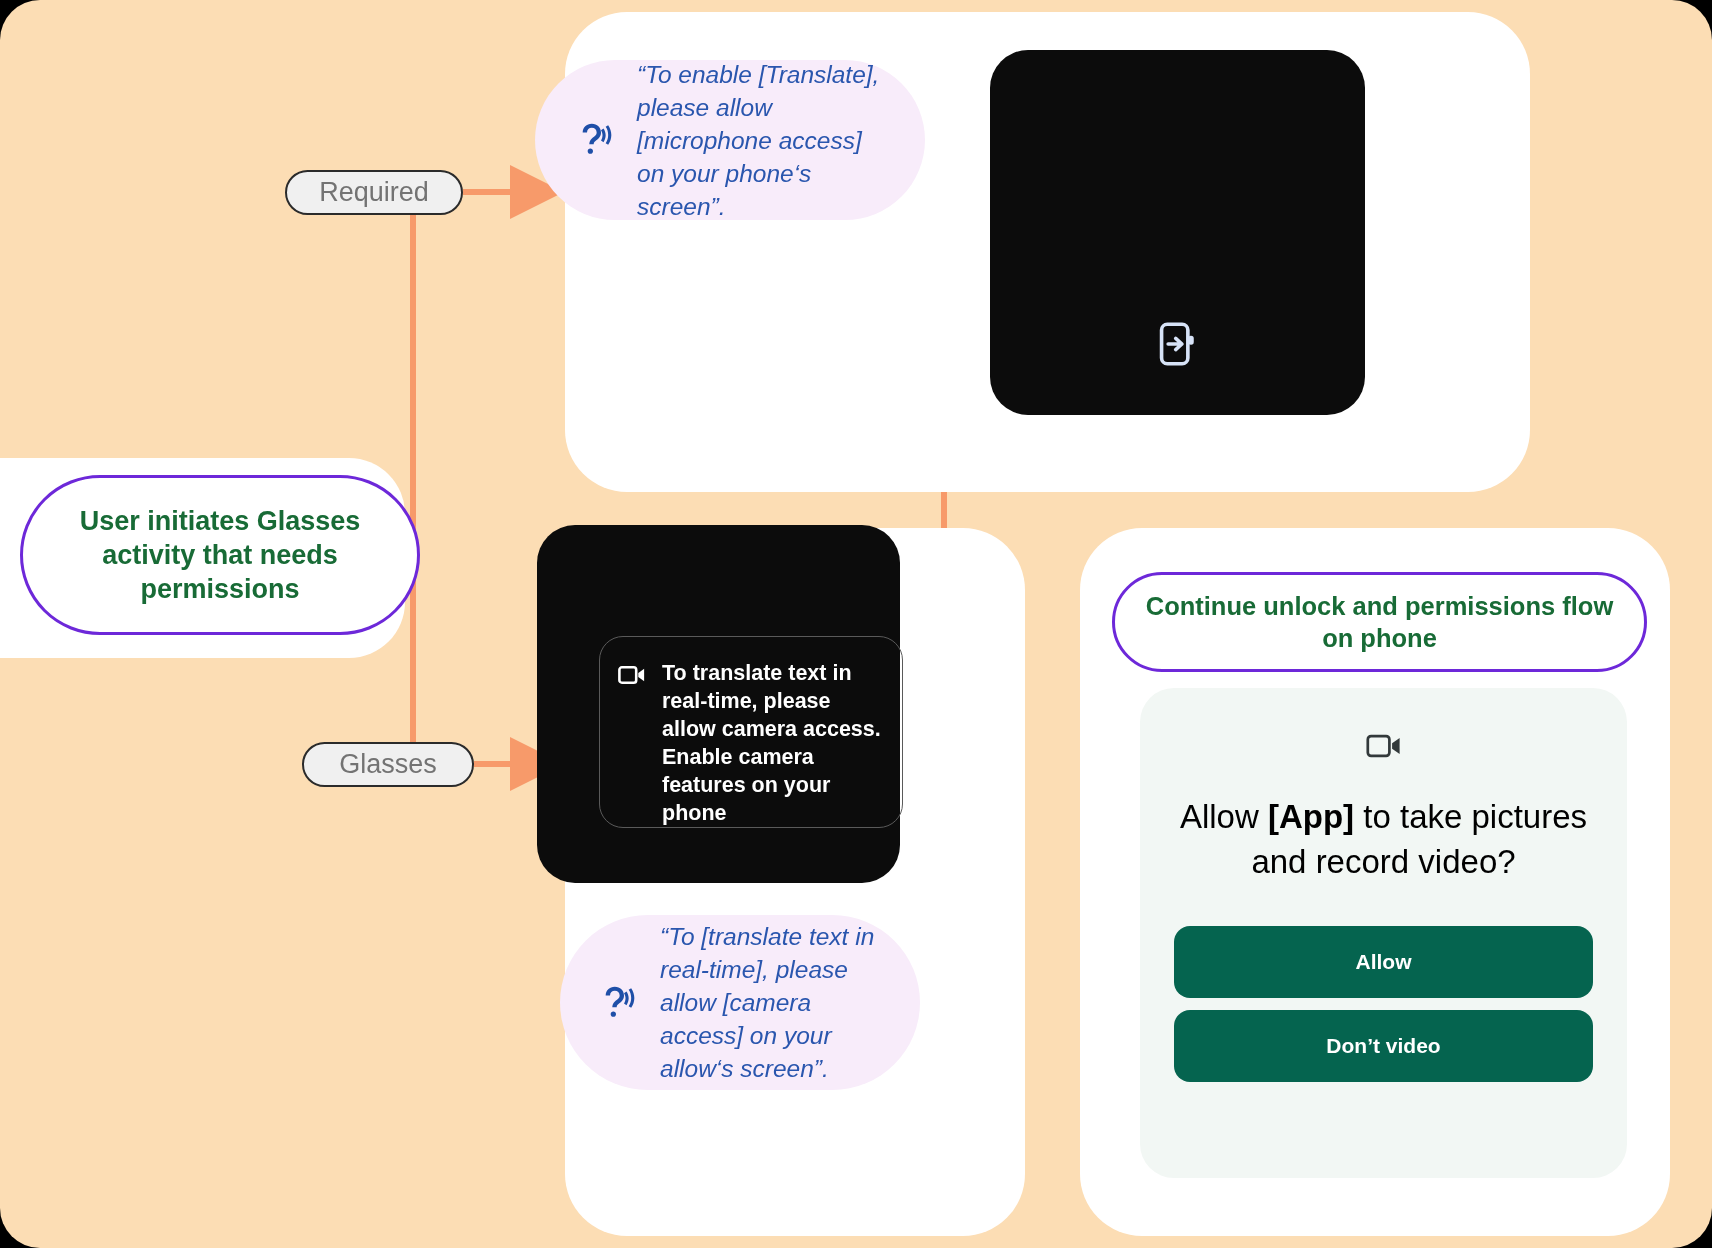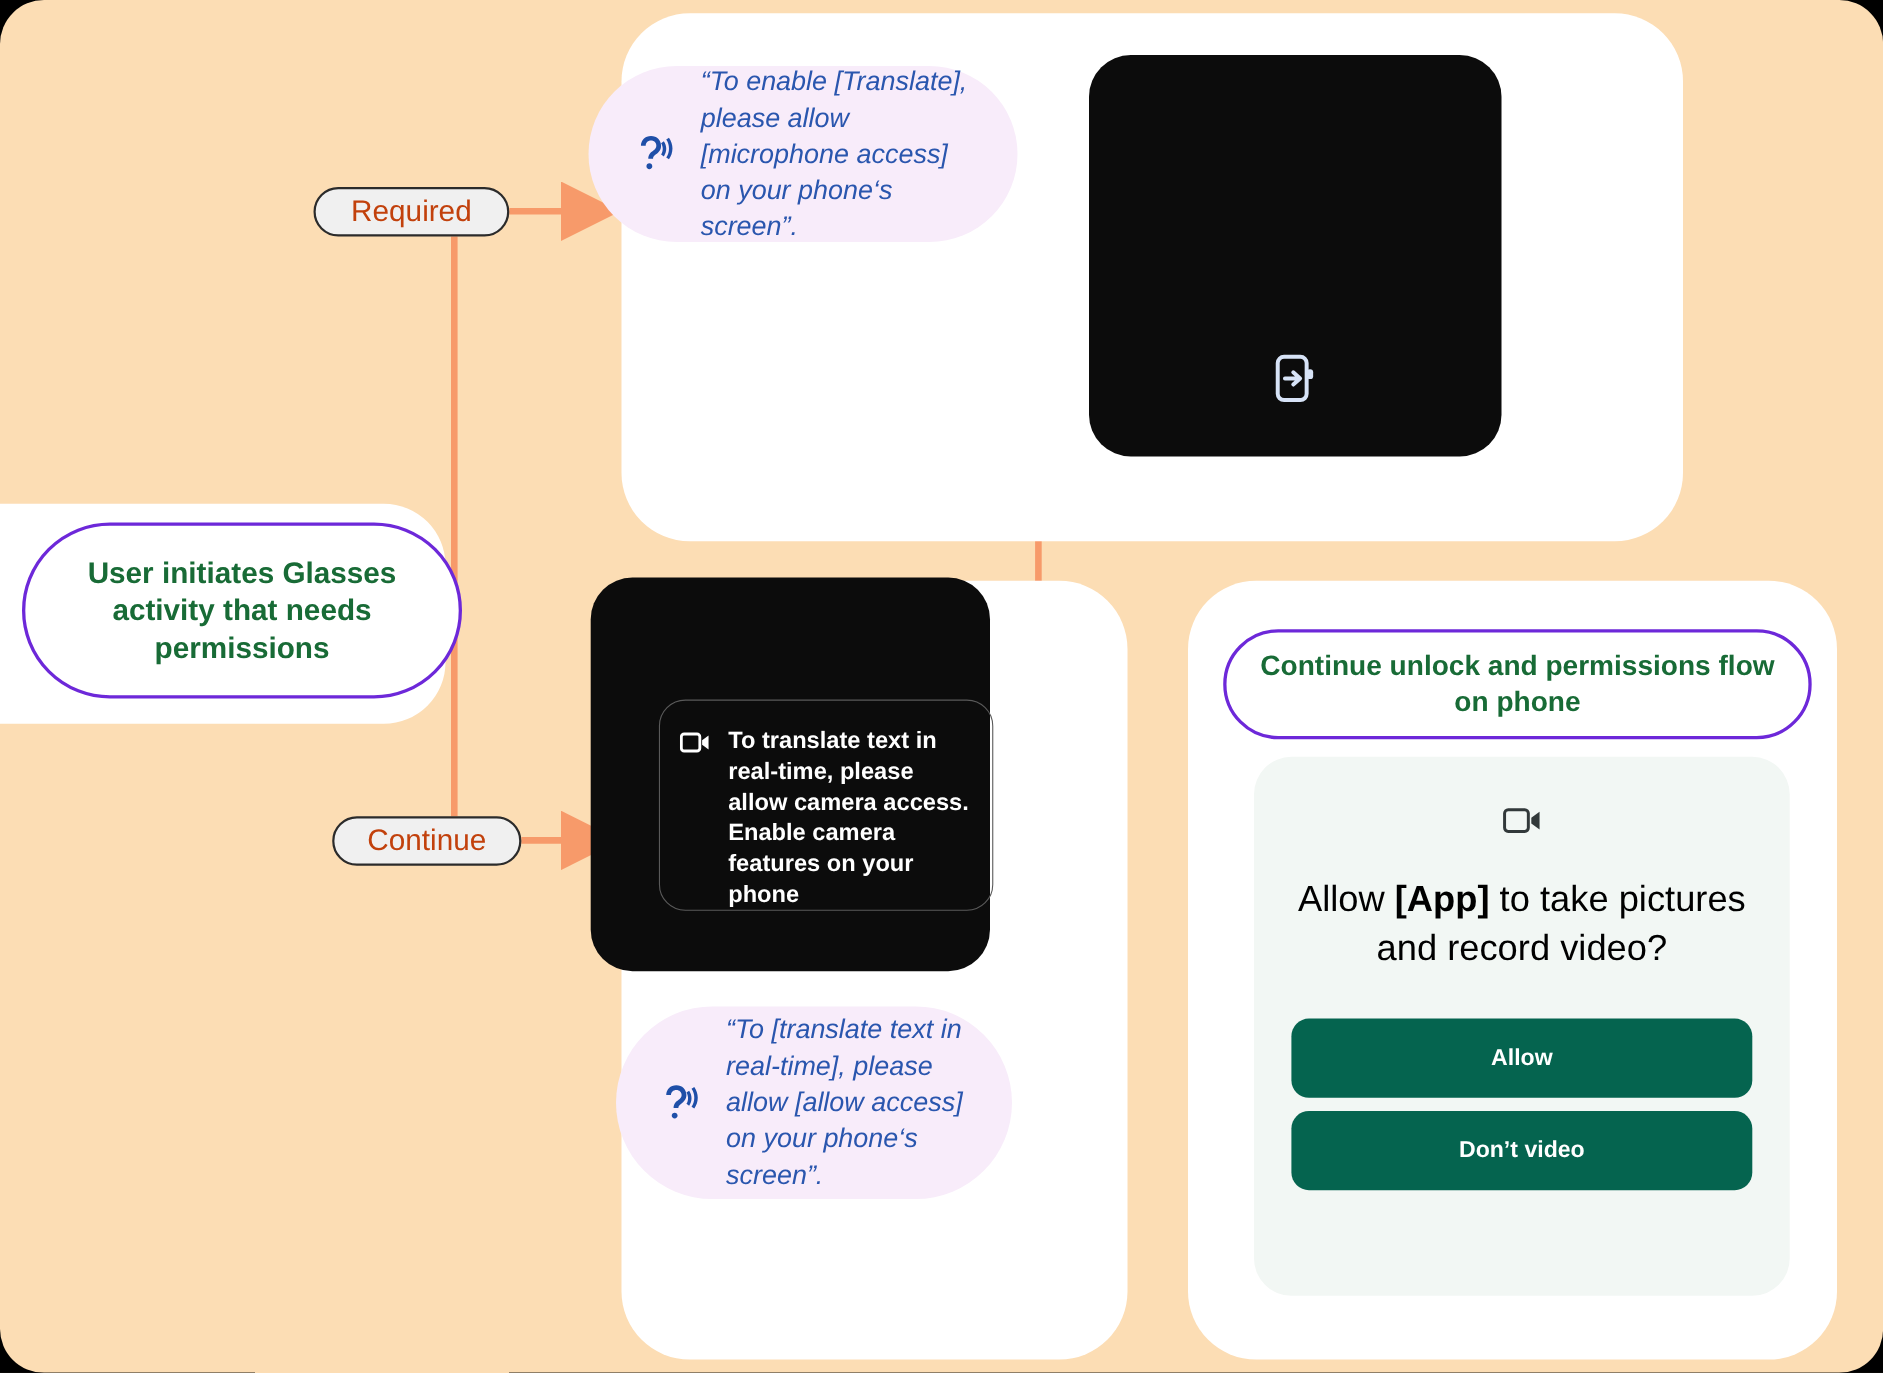--- a/index.html
+++ b/index.html
@@ -24,21 +24,21 @@
     position:absolute;z-index:6;background:#FFFFFF;border:3px solid #6d28d9;
     border-radius:999px;display:flex;align-items:center;justify-content:center;
     text-align:center;color:#186B36;font-weight:bold;box-sizing:border-box;
   }
   #node-start{left:20px;top:475px;width:400px;height:160px;font-size:27px;line-height:34px;padding:0 26px;}
   #node-continue{left:1112px;top:572px;width:535px;height:100px;font-size:25.5px;line-height:32px;padding:0 24px;}
 
   .pill{
     position:absolute;z-index:6;background:#F0F0F0;border:2.5px solid #2B2B2B;
     border-radius:999px;display:flex;align-items:center;justify-content:center;
-    color:#c2410c;font-size:27px;box-sizing:border-box;
+    color:#737373;font-size:27px;box-sizing:border-box;
   }
   #pill-required{left:285px;top:170px;width:178px;height:45px;}
   #pill-optional{left:302px;top:742px;width:172px;height:45px;}
 
   
   .bubble{
     position:absolute;z-index:6;background:#F8ECFA;border-radius:90px;
     display:flex;align-items:center;gap:22px;box-sizing:border-box;padding:21px 34px;
   }
   .bubble .btext{
@@ -120,21 +120,21 @@
   <div class="panel" id="panel-bottom-right"></div>
 
   <div class="node-green" id="node-start">
     <span>User initiates Glasses activity that needs permissions</span>
   </div>
 
   <div class="pill" id="pill-required">
     <span>Required</span>
   </div>
   <div class="pill" id="pill-optional">
-    <span>Continue</span>
+    <span>Glasses</span>
   </div>
 
   <div class="bubble" id="bubble-mic">
     <svg class="ear-icon" viewBox="0 0 24 24">
       <path fill="#1F4FA8" d="M10.1 2.2C6.9 2.2 4.6 4.5 4.6 7.5h2.6c0-1.6 1.2-2.8 2.9-2.8s2.9 1.2 2.9 2.8c0 1.3-.7 1.9-1.8 2.7-1.2.9-2.6 2-2.6 4.4h2.6c0-1.1.6-1.6 1.6-2.4 1.3-1 2.8-2.2 2.8-4.7 0-3-2.3-5.3-5.5-5.3zM9.2 17.1c-.9 0-1.6.7-1.6 1.6 0 .9.7 1.6 1.6 1.6s1.6-.7 1.6-1.6c0-.9-.7-1.6-1.6-1.6z"></path>
       <path fill="#1F4FA8" d="M17.1 5.1l-1.5 1c.6.9.9 2 .9 3.1 0 1.1-.3 2.2-.9 3.1l1.5 1c.8-1.2 1.3-2.6 1.3-4.1 0-1.5-.5-2.9-1.3-4.1zM19.9 3.1l-1.5 1c1 1.4 1.5 3.1 1.5 4.9 0 1.8-.5 3.5-1.5 4.9l1.5 1c1.2-1.7 1.9-3.8 1.9-5.9 0-2.1-.7-4.2-1.9-5.9z"></path>
     </svg>
     <span class="btext">“To enable [Translate], please allow [microphone access] on your phone‘s screen”.</span>
   </div>
 
@@ -157,21 +157,21 @@
         <p>Enable camera features on your phone</p>
       </div>
     </div>
   </div>
 
   <div class="bubble" id="bubble-cam">
     <svg class="ear-icon" viewBox="0 0 24 24">
       <path fill="#1F4FA8" d="M10.1 2.2C6.9 2.2 4.6 4.5 4.6 7.5h2.6c0-1.6 1.2-2.8 2.9-2.8s2.9 1.2 2.9 2.8c0 1.3-.7 1.9-1.8 2.7-1.2.9-2.6 2-2.6 4.4h2.6c0-1.1.6-1.6 1.6-2.4 1.3-1 2.8-2.2 2.8-4.7 0-3-2.3-5.3-5.5-5.3zM9.2 17.1c-.9 0-1.6.7-1.6 1.6 0 .9.7 1.6 1.6 1.6s1.6-.7 1.6-1.6c0-.9-.7-1.6-1.6-1.6z"></path>
       <path fill="#1F4FA8" d="M17.1 5.1l-1.5 1c.6.9.9 2 .9 3.1 0 1.1-.3 2.2-.9 3.1l1.5 1c.8-1.2 1.3-2.6 1.3-4.1 0-1.5-.5-2.9-1.3-4.1zM19.9 3.1l-1.5 1c1 1.4 1.5 3.1 1.5 4.9 0 1.8-.5 3.5-1.5 4.9l1.5 1c1.2-1.7 1.9-3.8 1.9-5.9 0-2.1-.7-4.2-1.9-5.9z"></path>
     </svg>
-    <span class="btext">“To [translate text in real-time], please allow [allow access] on your phone‘s screen”.</span>
+    <span class="btext">“To [translate text in real-time], please allow [camera access] on your allow‘s screen”.</span>
   </div>
 
   <div class="node-green" id="node-continue">
     <span>Continue unlock and permissions flow on phone</span>
   </div>
 
   <div id="perm-sheet">
     <svg class="cam-ico-big" viewBox="0 0 24 18">
       <rect x="1.2" y="2.4" width="14.4" height="13.2" rx="2.2" fill="none" stroke="#32393A" stroke-width="1.8"></rect>
       <path d="M17.4 7.2L22.4 3.6v10.8l-5-3.6z" fill="#32393A"></path>

